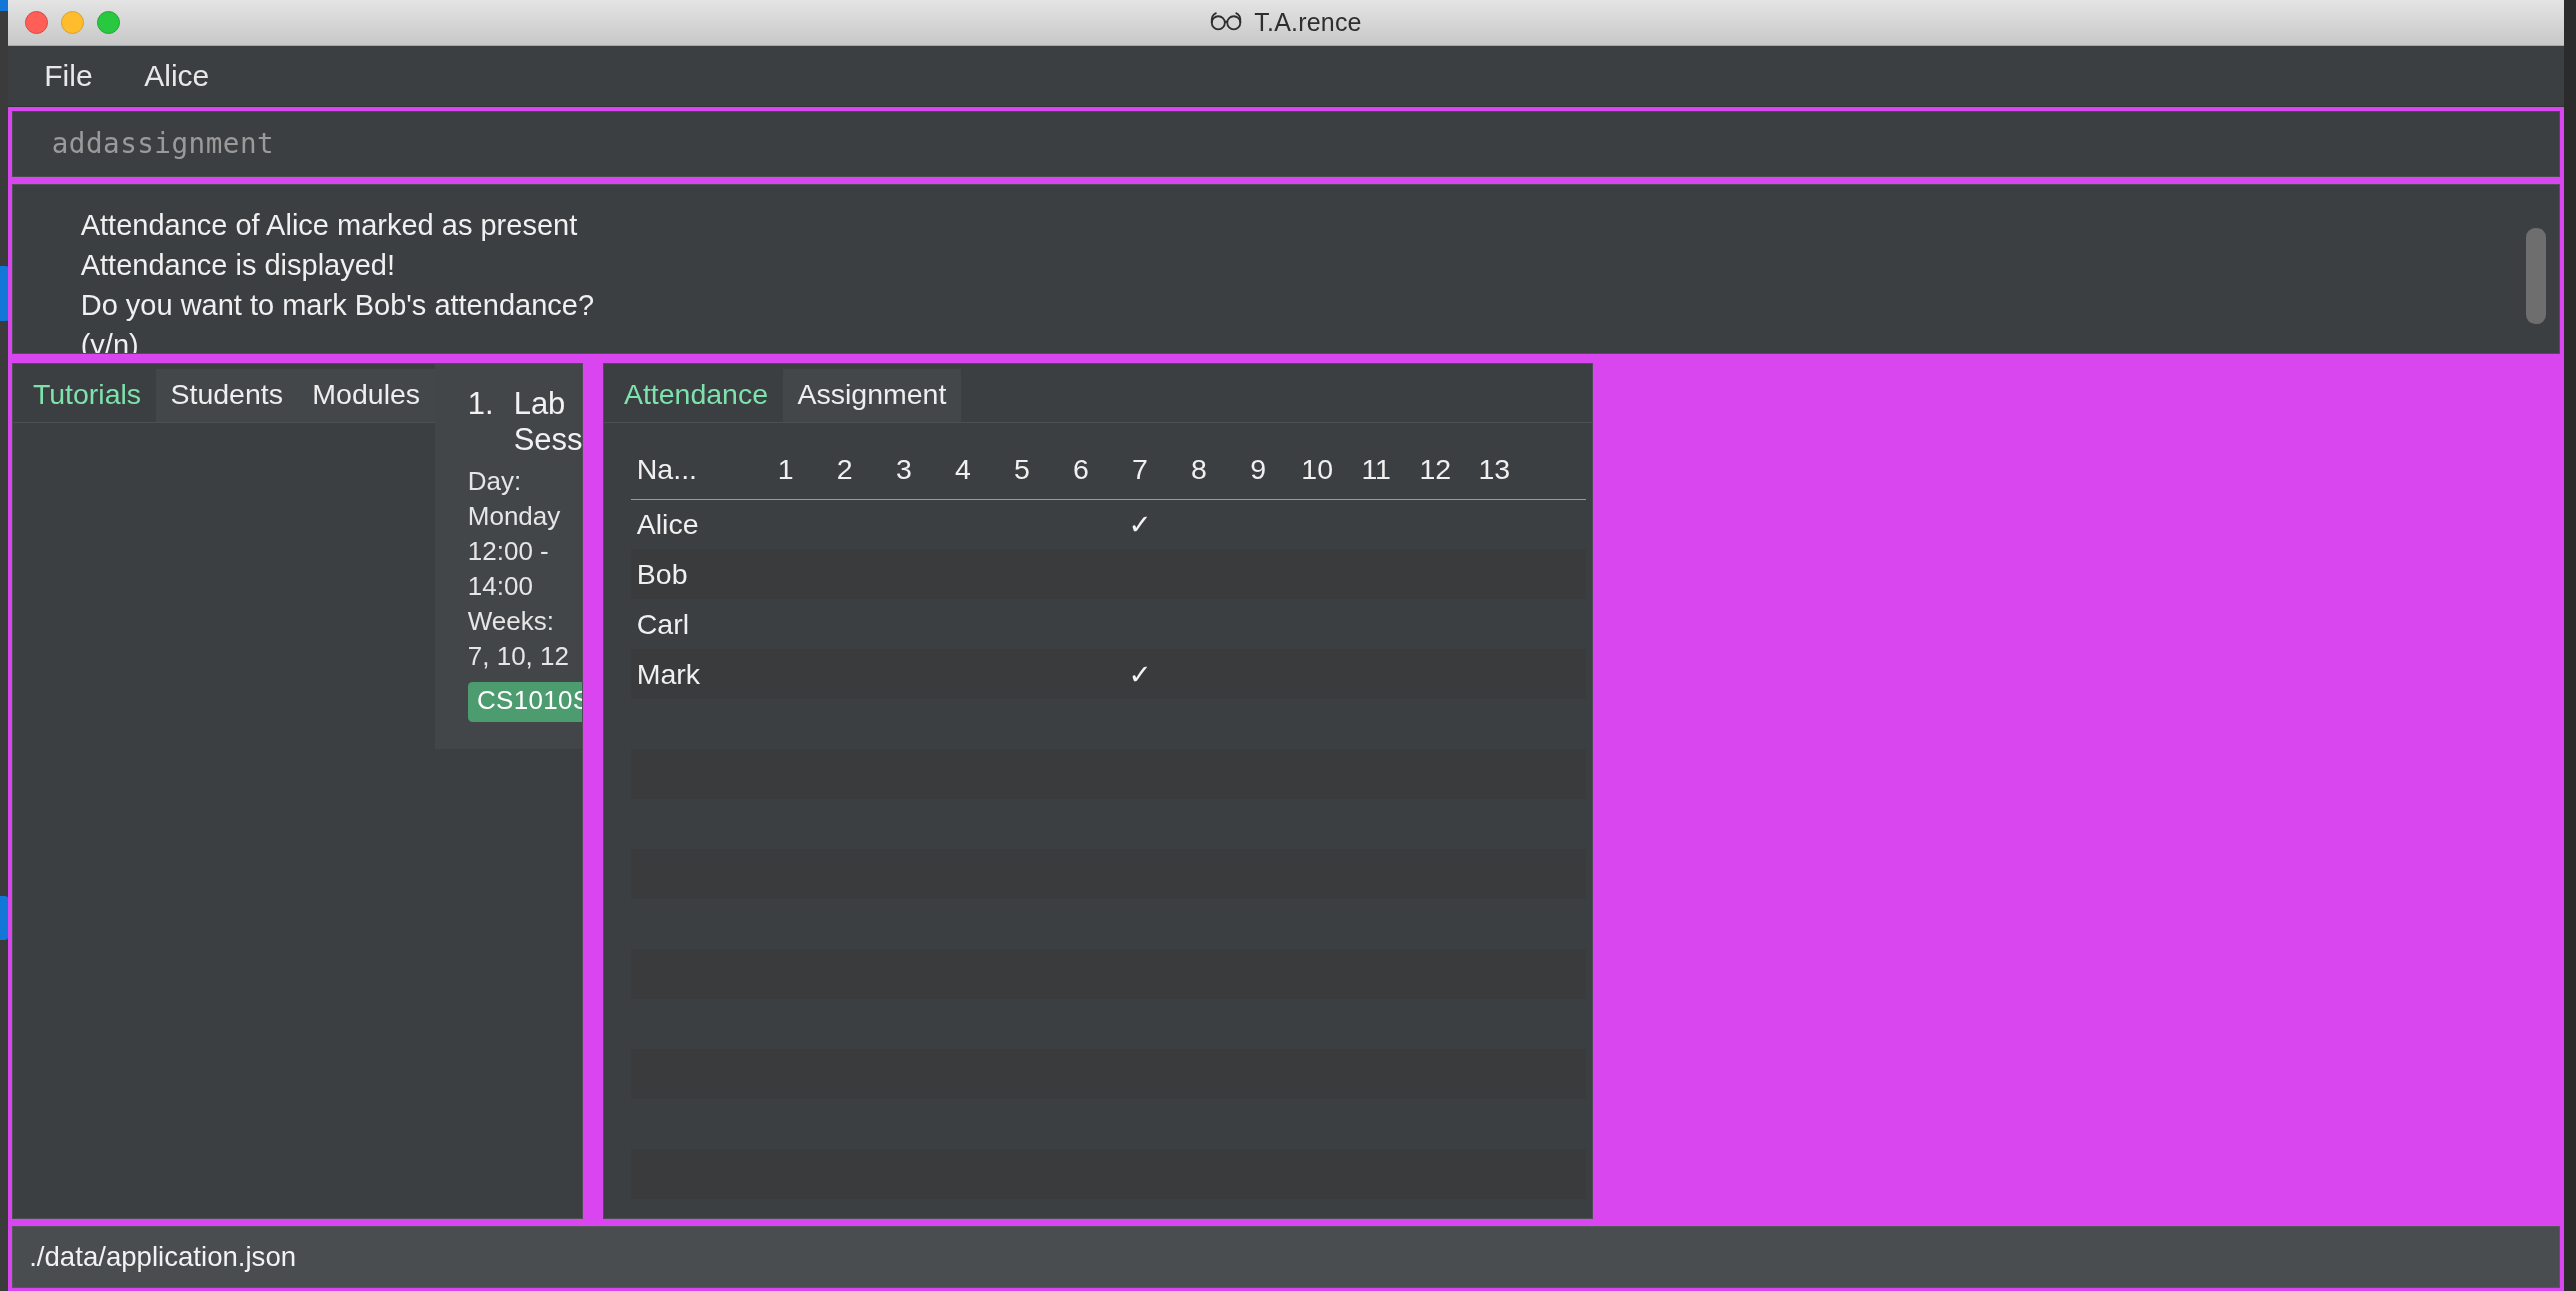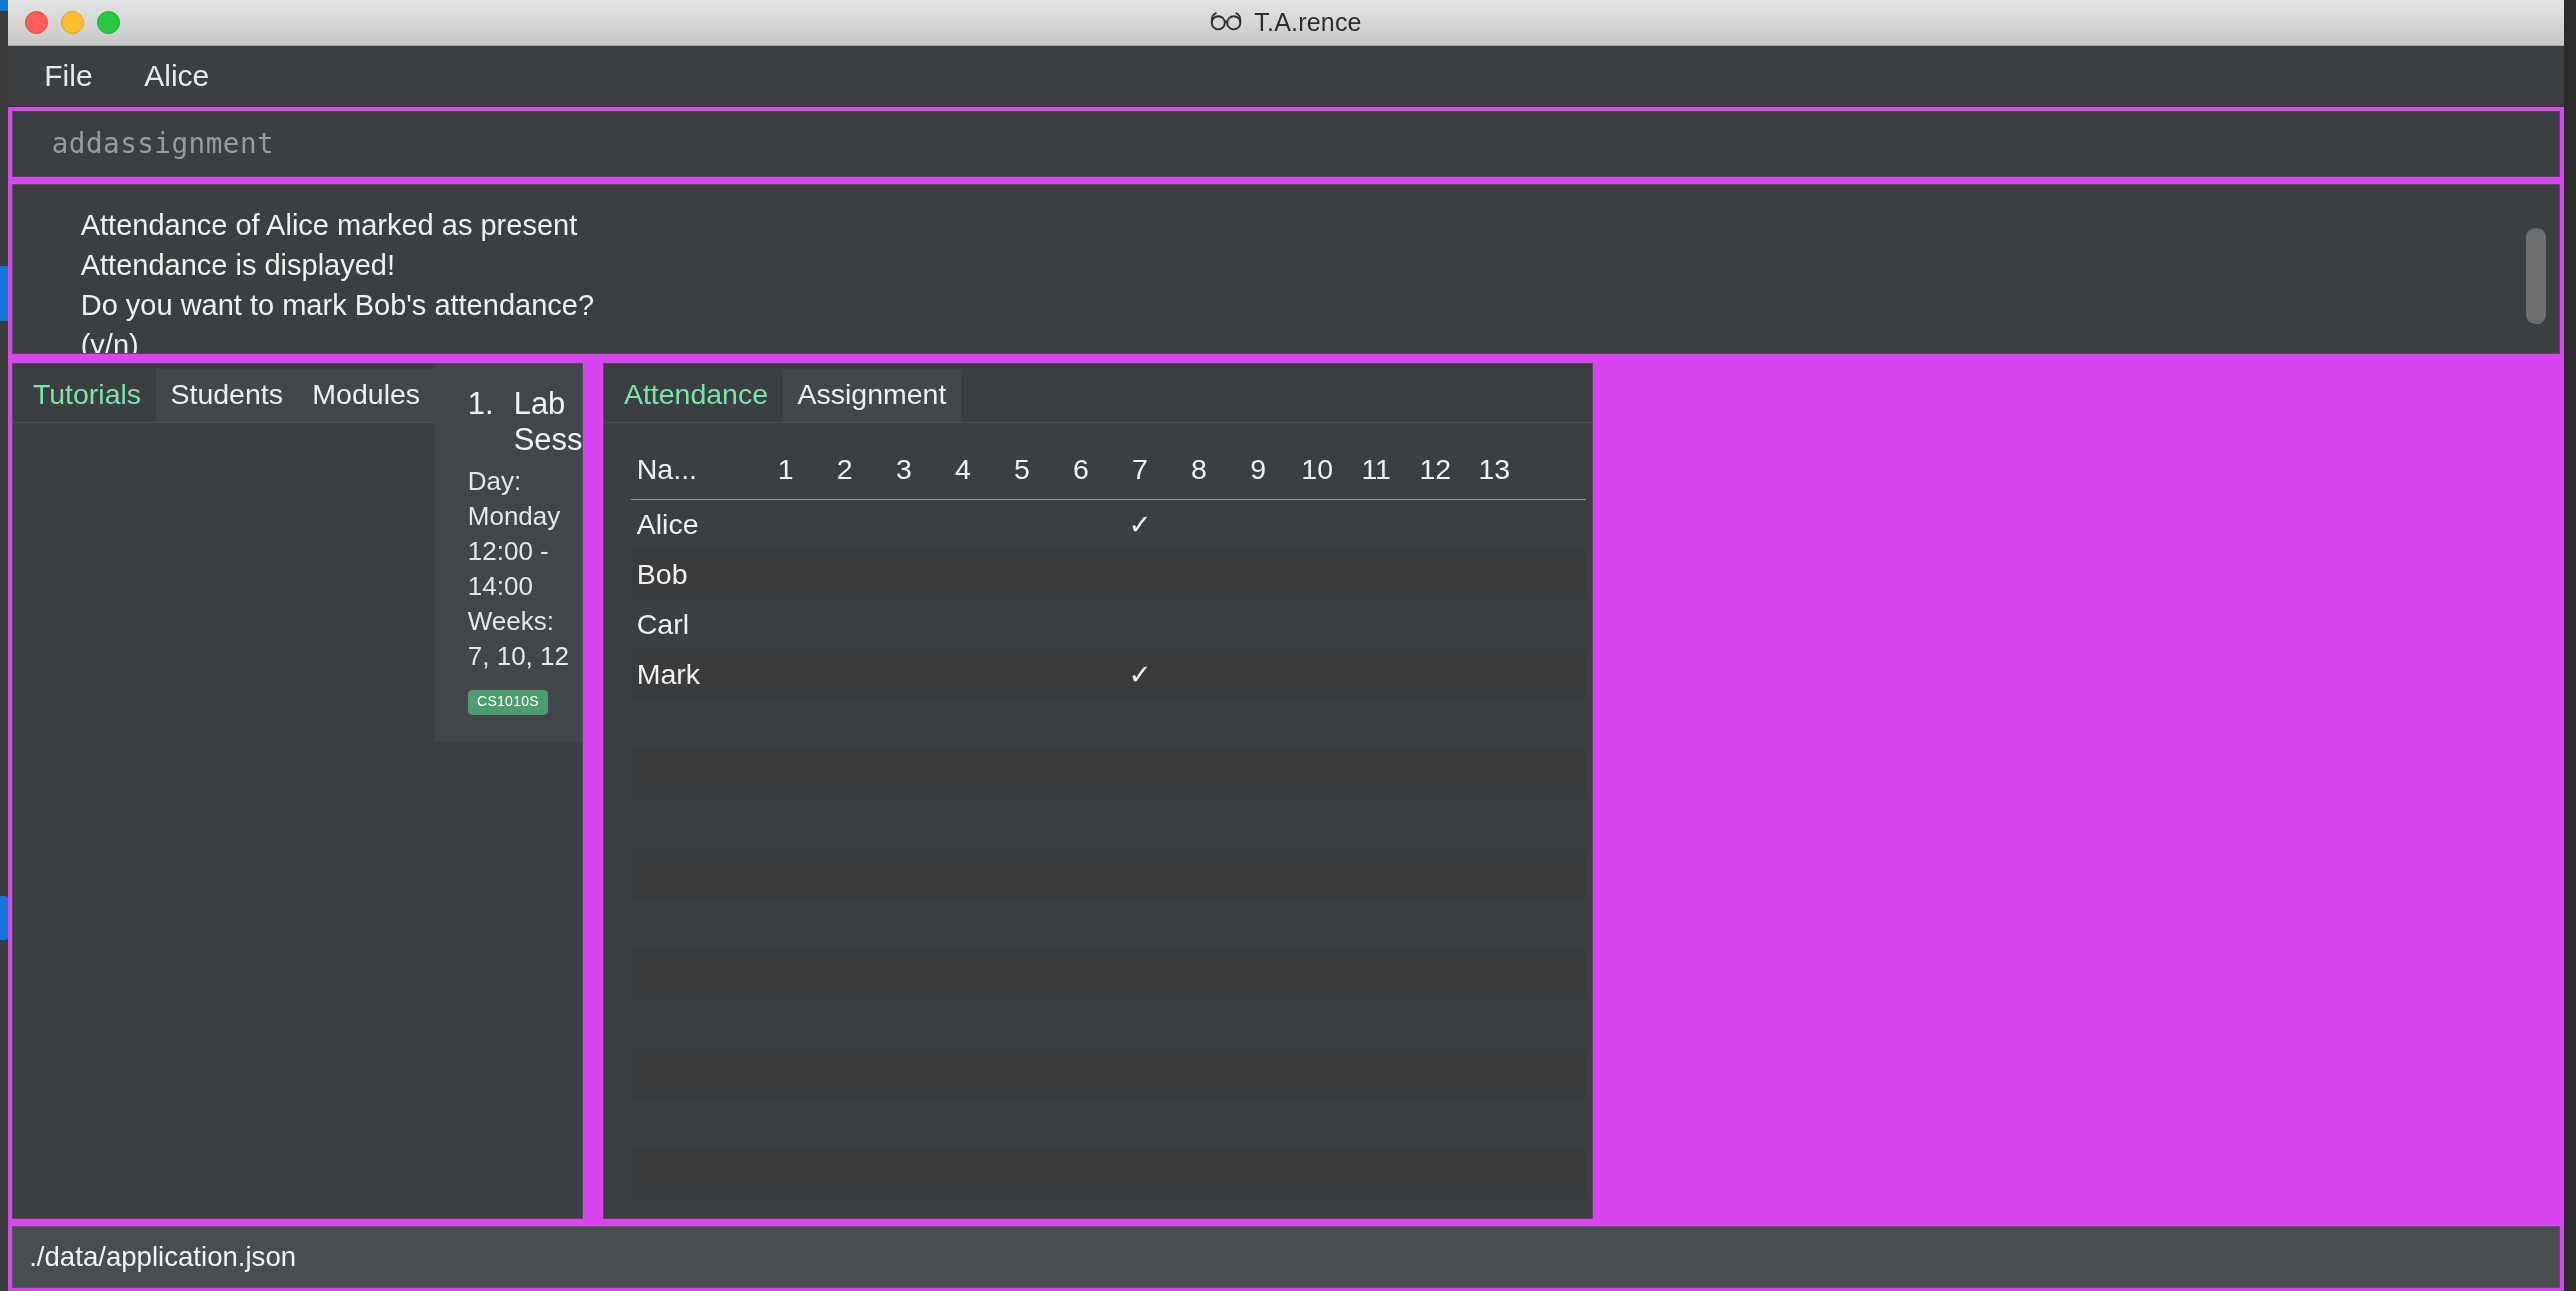--- a/index.html
+++ b/index.html
@@ -211,24 +211,24 @@
   }
   .card-index { font-size: 31px; color: #f2f2f2; }
   .card-title { font-size: 31px; color: #f2f2f2; }
   .card-line {
     font-size: 26px;
     color: #e6e6e6;
     line-height: 35px;
   }
   .module-badge {
     display: inline-block;
-    margin-top: 16px;
+    margin-top: 8px;
     background: #4d9c6f;
     color: #ffffff;
-    font-size: 14px;
+    font-size: 26px;
     padding: 3.7px 9.2px 5.5px 9.2px;
     border-radius: 4.6px;
     letter-spacing: 0.3px;
   }
 
   
   #right-panel {
     width: 990px;
     flex: 0 0 990px;
     display: flex;

